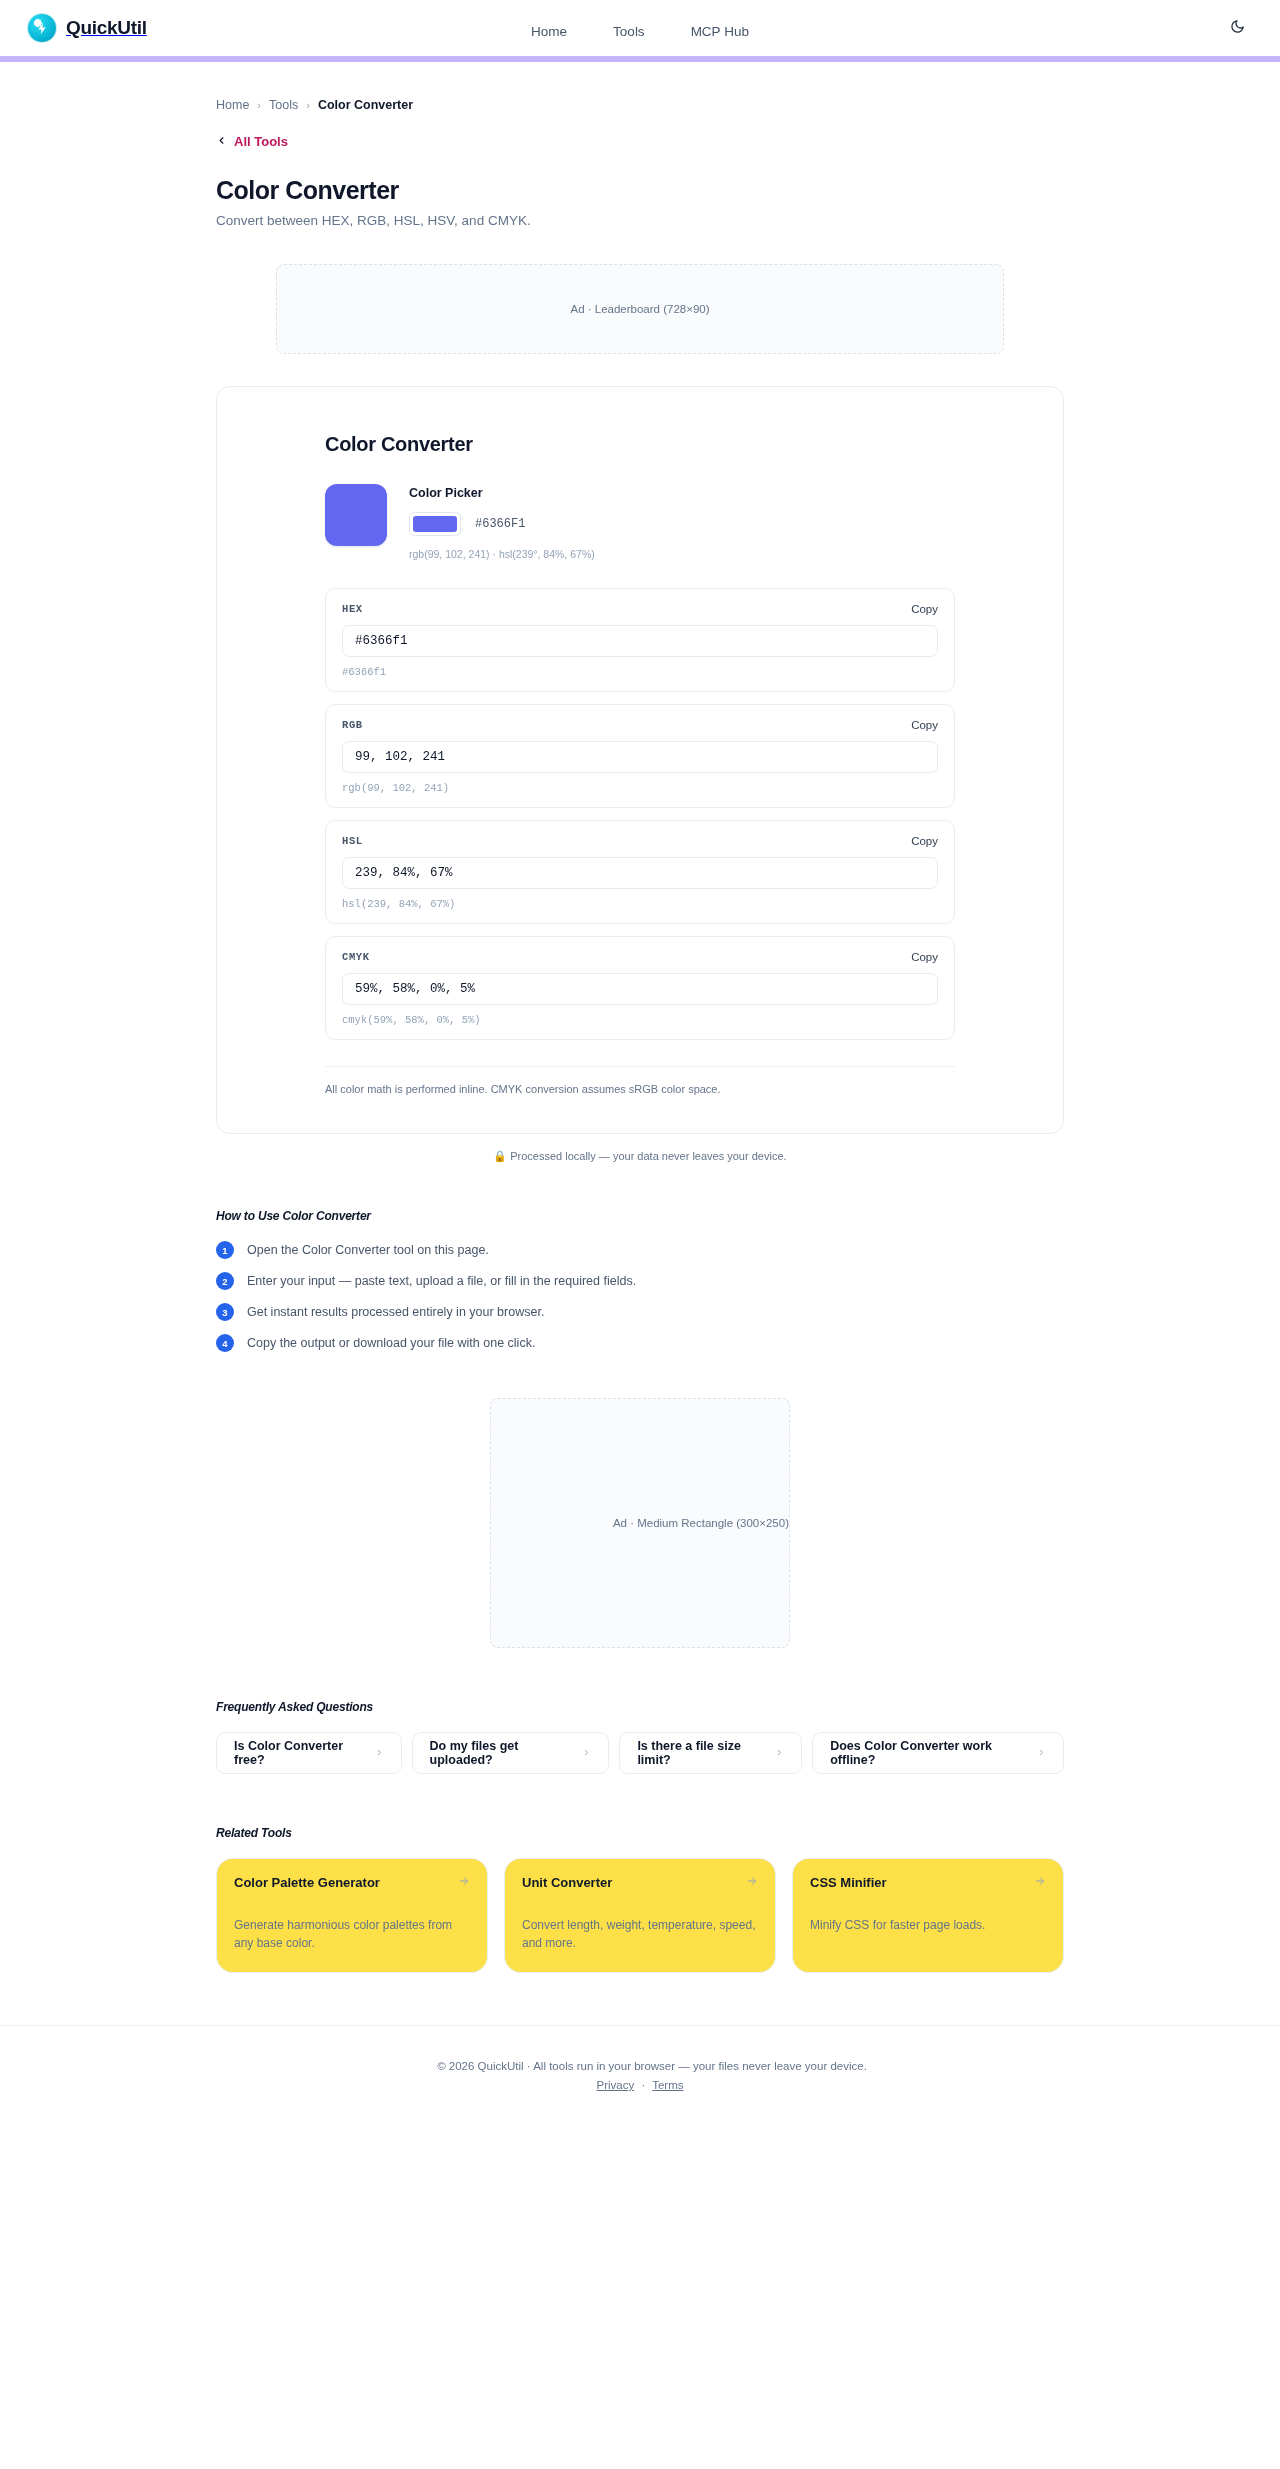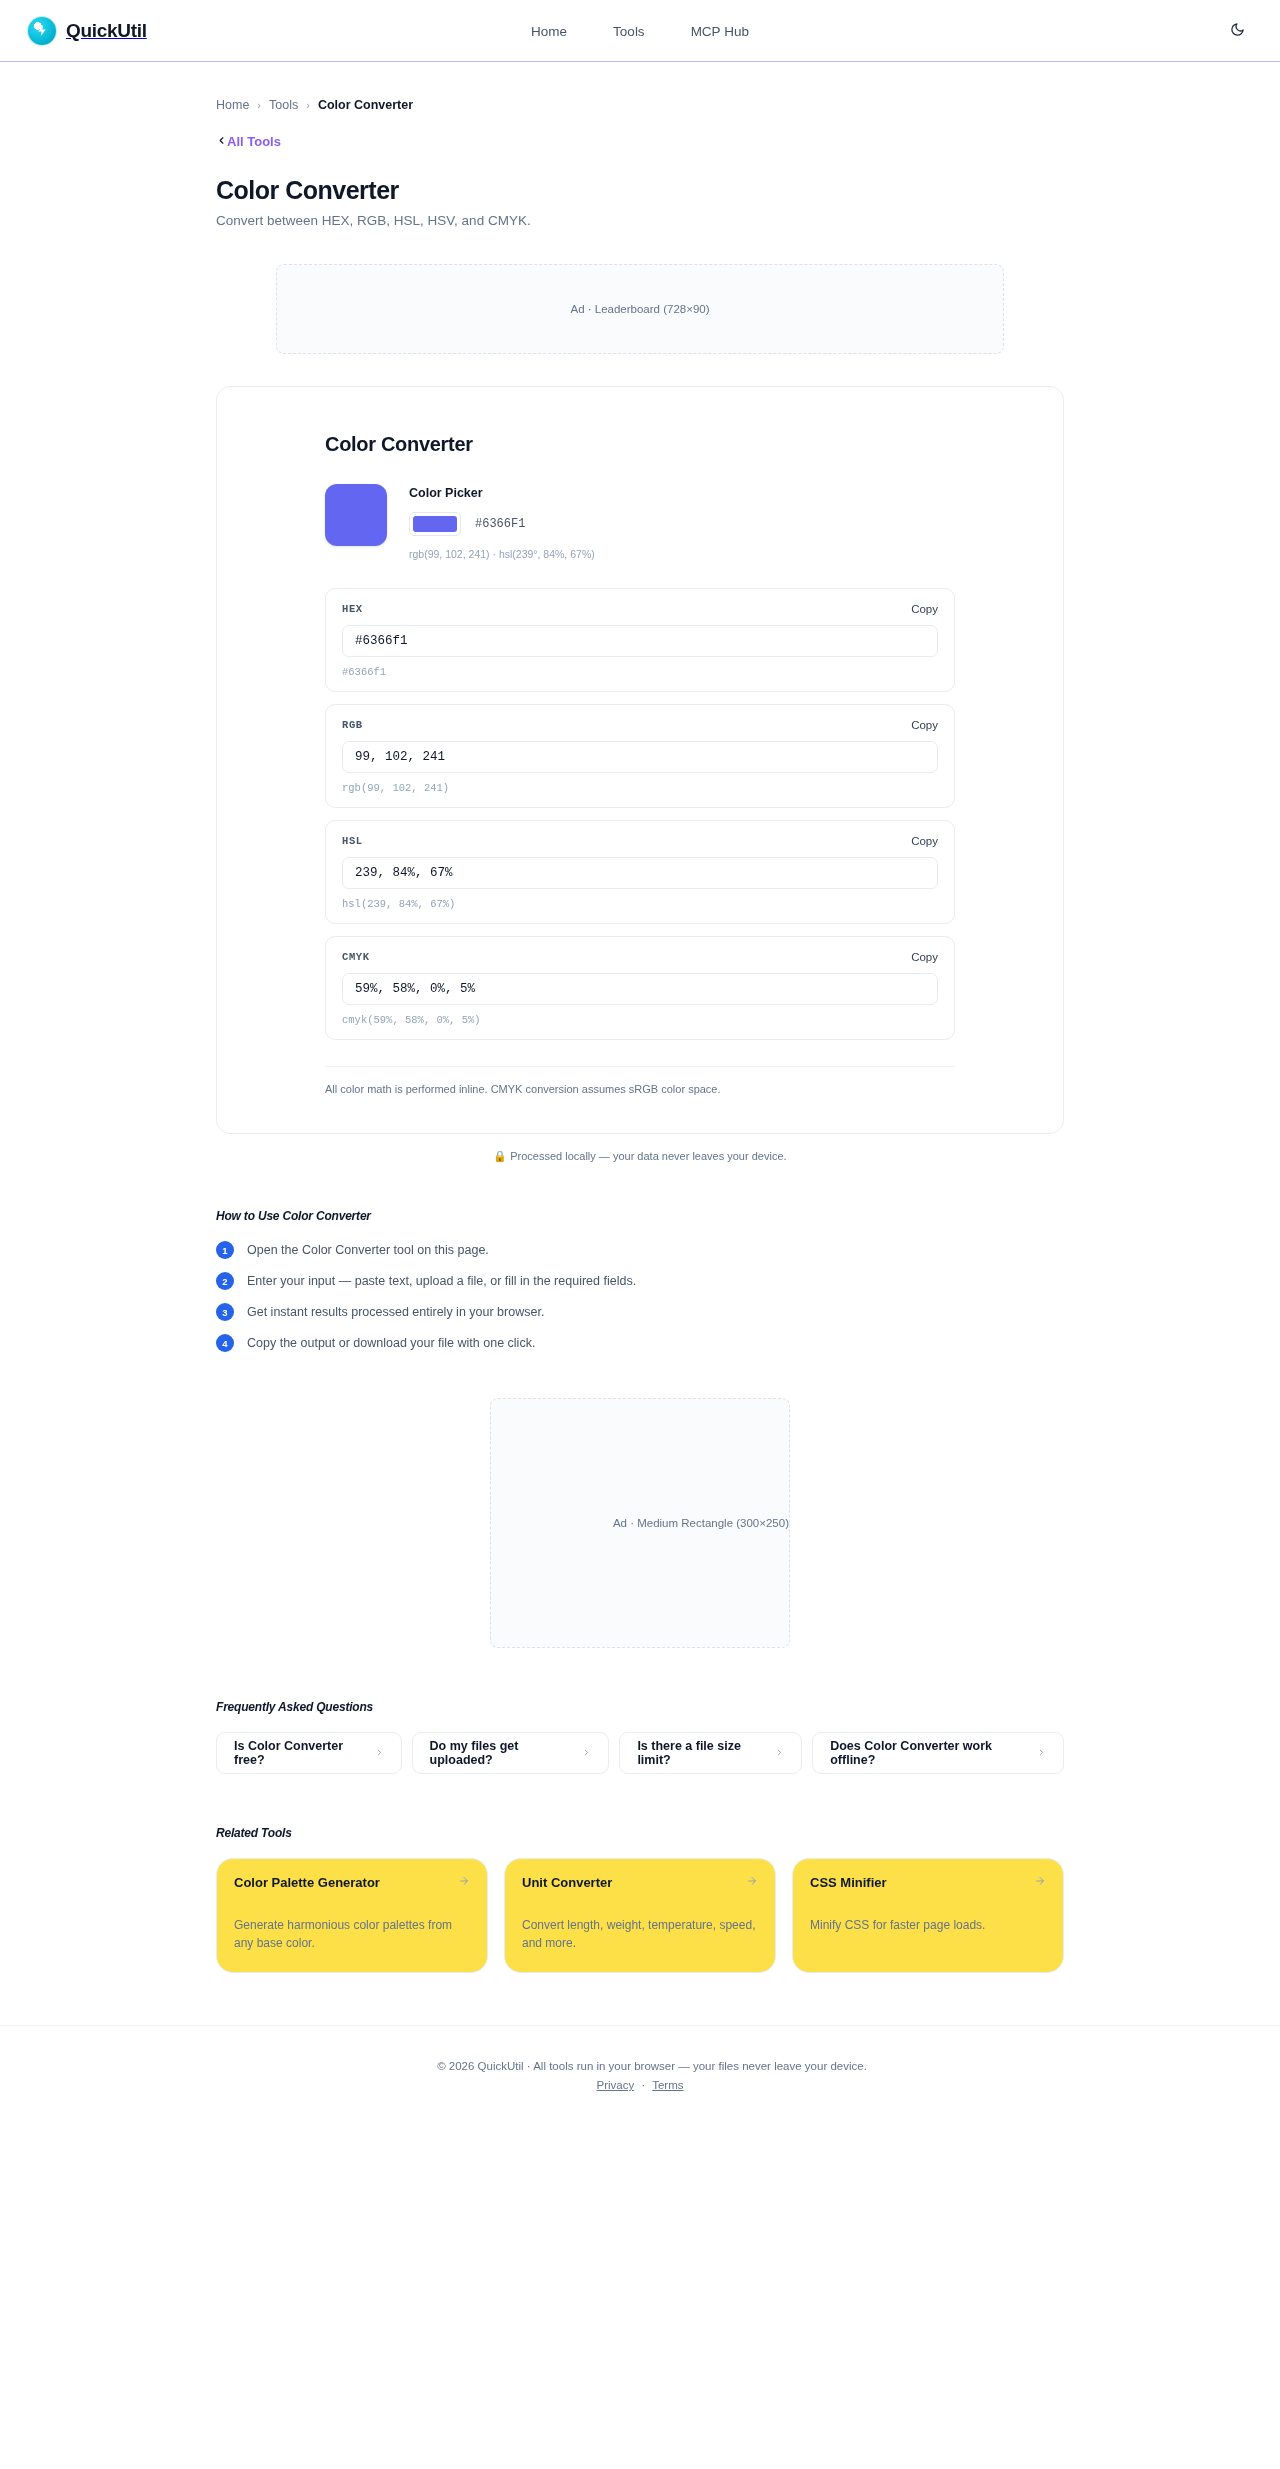--- a/index.html
+++ b/index.html
@@ -8,21 +8,21 @@
     background: #ffffff;
     font-family: "Liberation Sans", sans-serif;
     color: #0f172a;
     -webkit-font-smoothing: antialiased;
   }
   body { width: 1280px; min-height: 2469px; position: relative; }
 
   
   .site-header {
     height: 62px;
-    border-bottom: 1px solid #c4b5fd;
+    border-bottom: 6px solid #c4b5fd;
     display: flex;
     align-items: center;
     padding: 0 28px;
     background: #fff;
     position: relative;
   }
   .brand { display: flex; align-items: center; gap: 10px; }
   .brand-mark {
     width: 28px; height: 28px; border-radius: 50%;
     background: radial-gradient(circle at 35% 32%, #ffffff 0%, #ffffff 14%, #22d3ee 15%, #06b6d4 62%, #0891b2 100%);
@@ -54,22 +54,22 @@
   .breadcrumb {
     display: flex; align-items: center; gap: 8px;
     font-size: 12.5px; color: #64748b;
     padding-top: 36px;
   }
   .breadcrumb a { color: #64748b; text-decoration: none; }
   .breadcrumb .sep { color: #94a3b8; font-size: 11px; }
   .breadcrumb .current { color: #0f172a; font-weight: 600; }
 
   .all-tools-link {
-    display: inline-flex; align-items: center; 
-    margin-top: 22px; font-size: 13px; font-weight: 600; color: #8b5cf6;
+    display: inline-flex; align-items: center; gap: 7px;
+    margin-top: 22px; font-size: 13px; font-weight: 600; color: #be185d;
     text-decoration: none;
   }
 
   .page-title { font-size: 25px; font-weight: 700; letter-spacing: -0.5px; margin-top: 26px; }
   .page-sub { font-size: 13.5px; color: #64748b; margin-top: 8px; }
 
   
   .ad-leaderboard {
     margin: 36px auto 0 auto;
     width: 728px; height: 90px;

